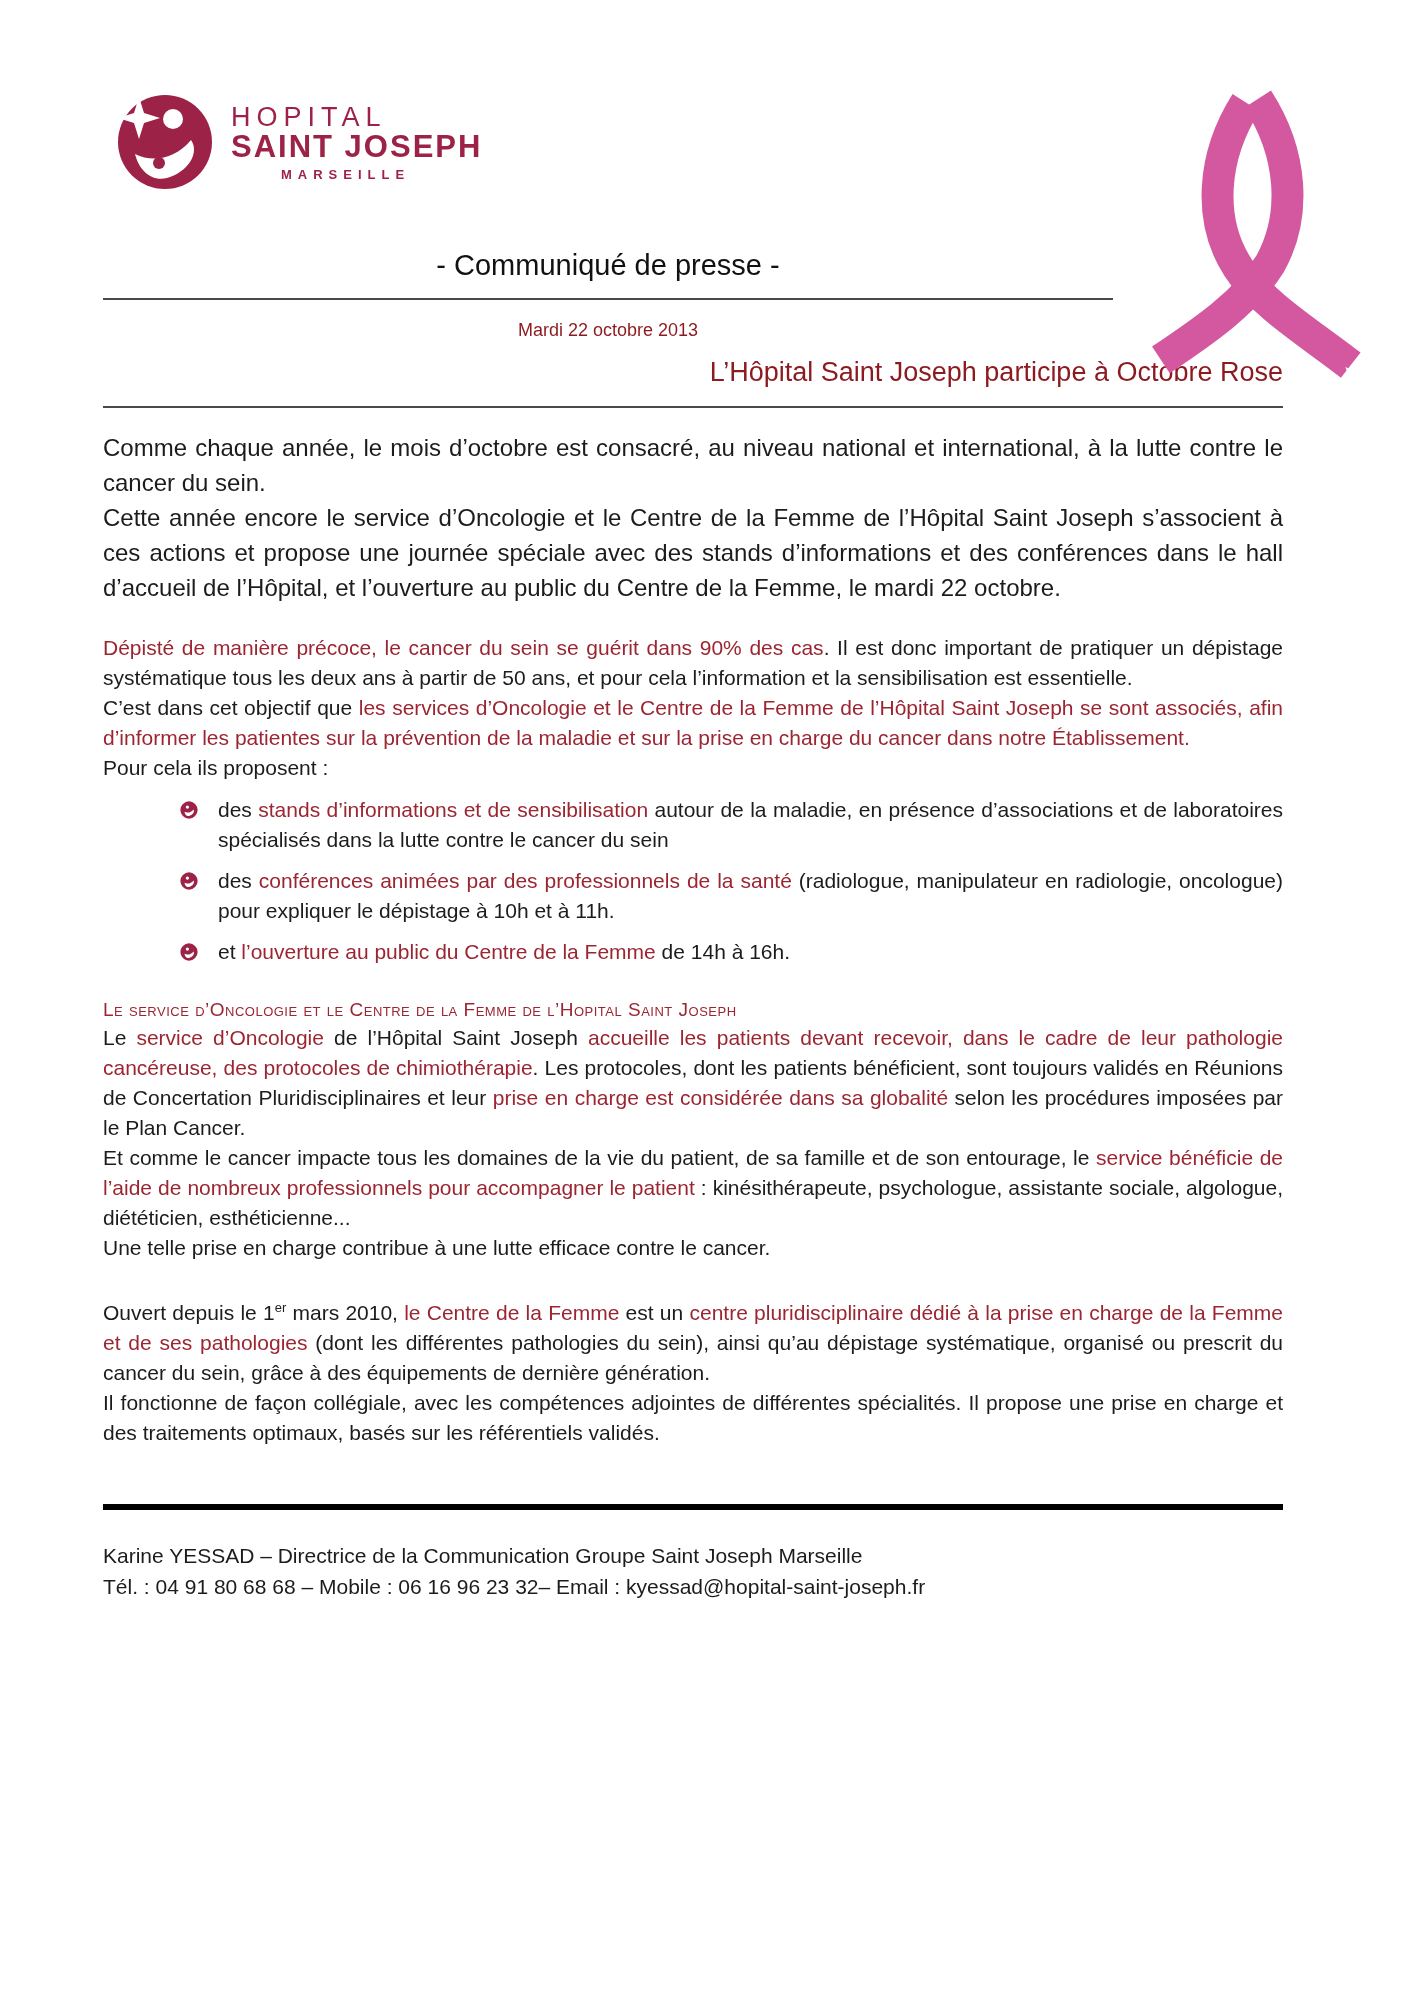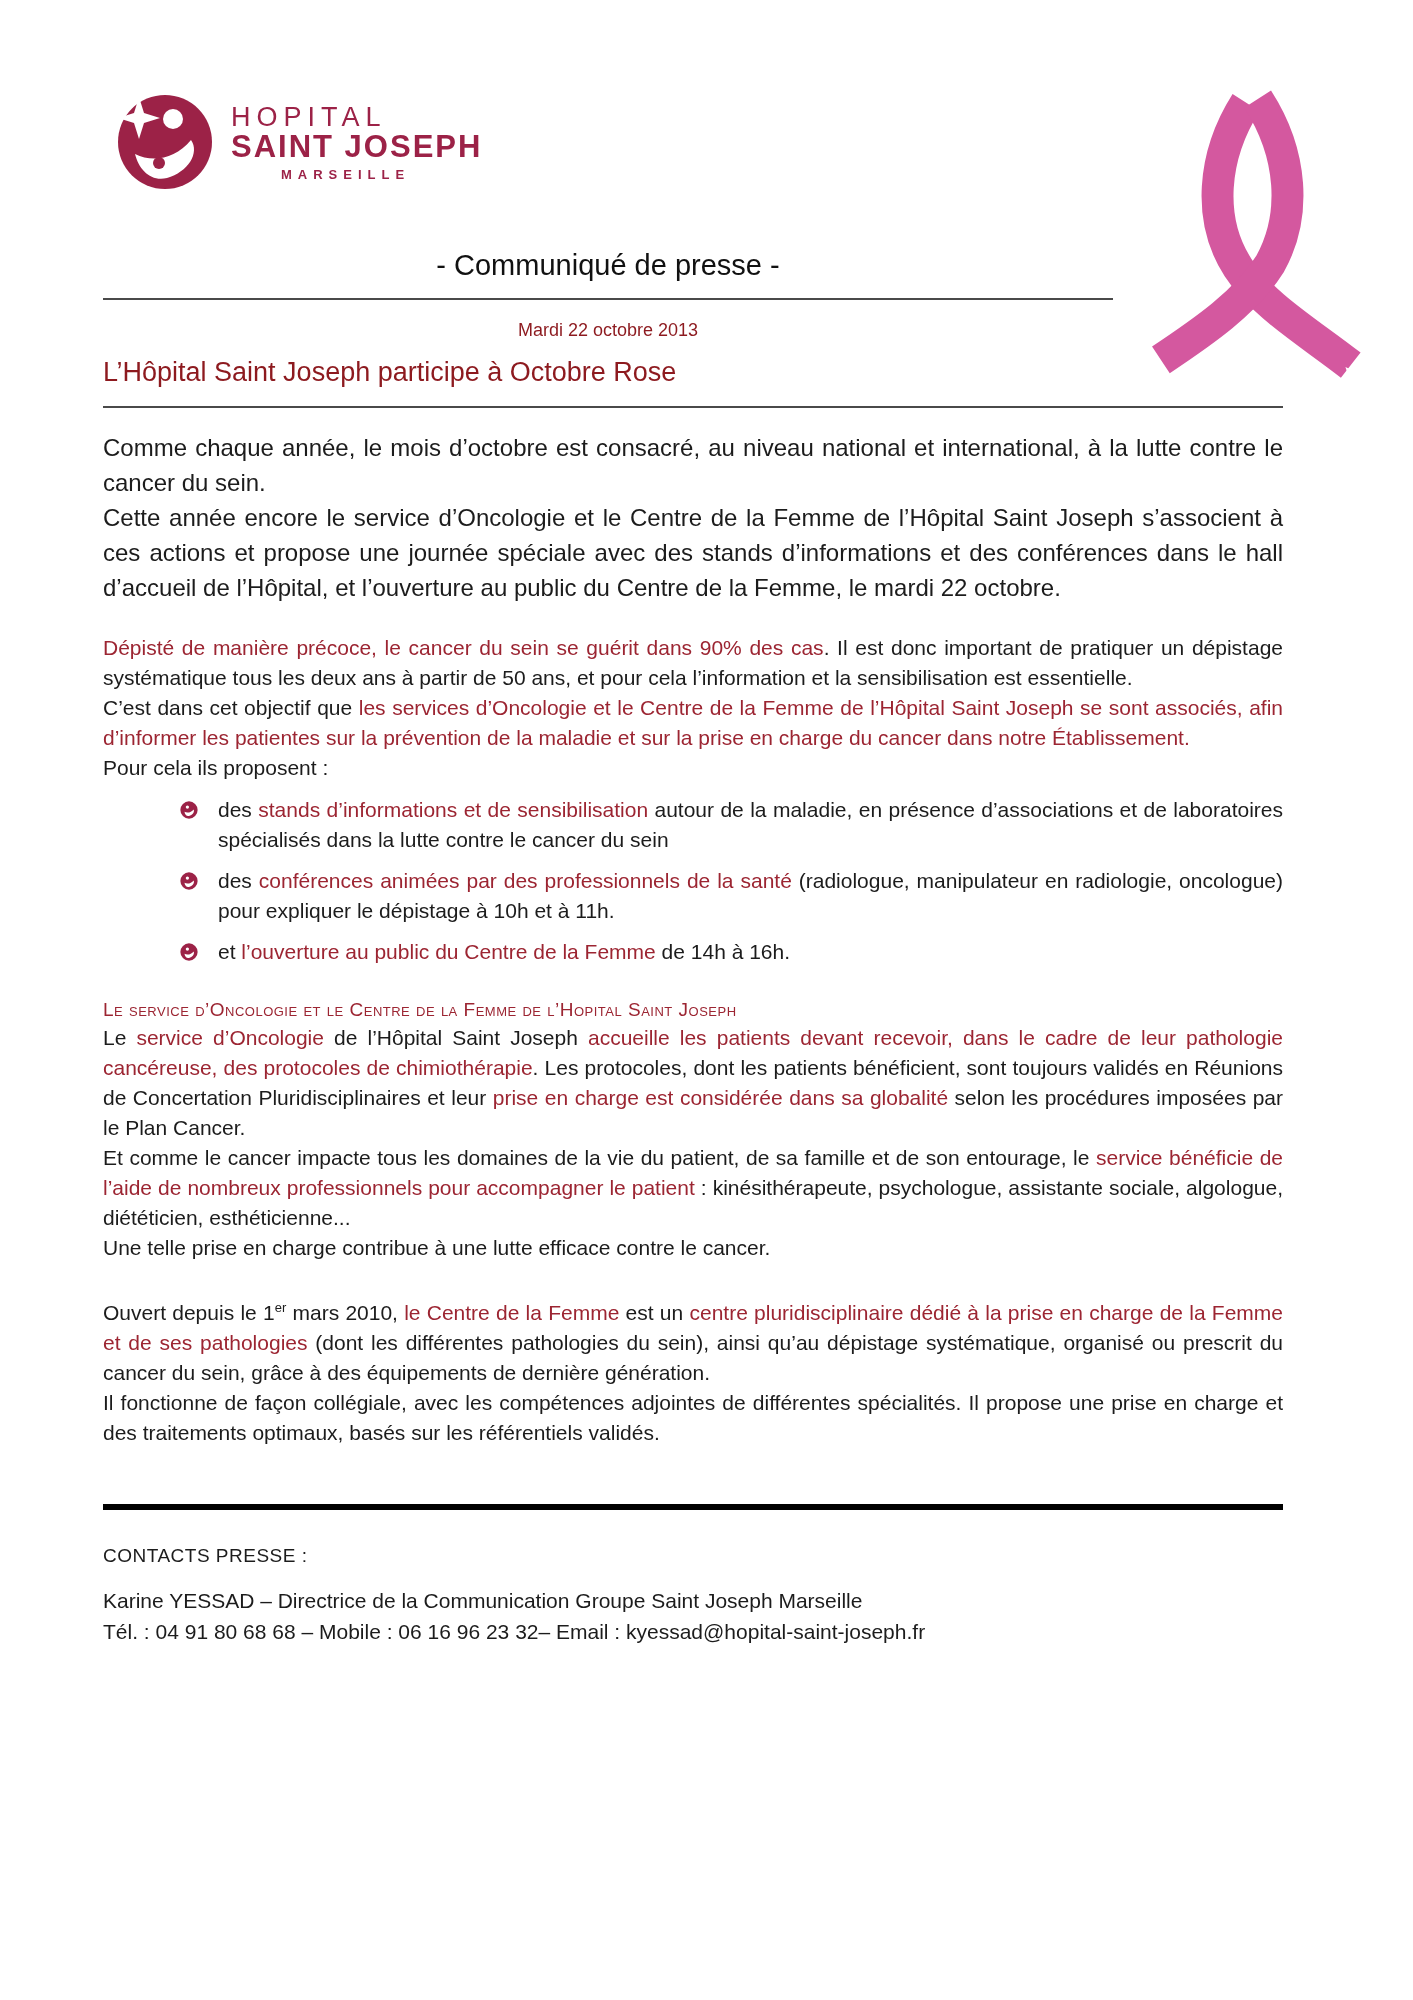--- a/index.html
+++ b/index.html
@@ -20,21 +20,21 @@
   .logo-line1 { font-size:27px; letter-spacing:6px; color:var(--logo); font-weight:400; }
   .logo-line2 { font-size:31px; letter-spacing:2px; color:var(--logo); font-weight:700; }
   .logo-line3 { font-size:13px; letter-spacing:6px; color:var(--logo); font-weight:700; margin-top:4px; margin-left:10px;padding-left:40px; }
 
   .ribbon { position:absolute; top:78px; right:-105px; width:275px; height:310px; }
 
   
   .h-communique { width:1010px; text-align:center; font-size:29px; color:#111; margin-top:34px; }
   .rule-1 { width:1010px; height:2px; background:#4a4a4a; margin-top:16px; }
   .h-date  { width:1010px; text-align:center; font-size:18px; color:var(--hred); margin-top:20px; }
-  .h-title { width:1180px; text-align:left; font-size:27px; color:var(--hred); margin-top:16px; }
+  .h-title { width:1180px; text-align:right; font-size:27px; color:var(--hred); margin-top:16px; }
   .rule-2 { width:1180px; height:2px; background:#4a4a4a; margin-top:18px; }
 
   
   .intro { margin-top:22px; font-size:24px; line-height:35px; text-align:justify; }
   .block { font-size:21px; line-height:30px; text-align:justify; }
   .block-depiste { margin-top:28px; }
   .c-red { color:var(--red); }
   .c-black { color:var(--ink); }
   .seg-sup { font-size:0.62em; vertical-align:super; color:var(--ink); }
 
@@ -132,18 +132,17 @@
     <p>Une telle prise en charge contribue à une lutte efficace contre le cancer.</p>
   </div>
 
   <div class="block block-ouvert">
     <p><span class="c-black">Ouvert depuis le 1</span><span class="seg-sup">er</span><span class="c-black"> mars 2010, </span><span class="c-red">le Centre de la Femme</span><span class="c-black"> est un </span><span class="c-red">centre pluridisciplinaire dédié à la prise en charge de la Femme et de ses pathologies</span><span class="c-black"> (dont les différentes pathologies du sein), ainsi qu’au dépistage systématique, organisé ou prescrit du cancer du sein, grâce à des équipements de dernière génération.</span></p>
     <p>Il fonctionne de façon collégiale, avec les compétences adjointes de différentes spécialités. Il propose une prise en charge et des traitements optimaux, basés sur les référentiels validés.</p>
   </div>
 
   <div class="rule-footer"></div>
   <div class="footer">
-    <div class="contacts">CONTACTS PRESSE :</div>
     <div>Karine YESSAD – Directrice de la Communication Groupe Saint Joseph Marseille</div>
     <div>Tél. : 04 91 80 68 68 – Mobile : 06 16 96 23 32– Email : kyessad@hopital-saint-joseph.fr</div>
   </div>
 
 </div>
 
 </body></html>

